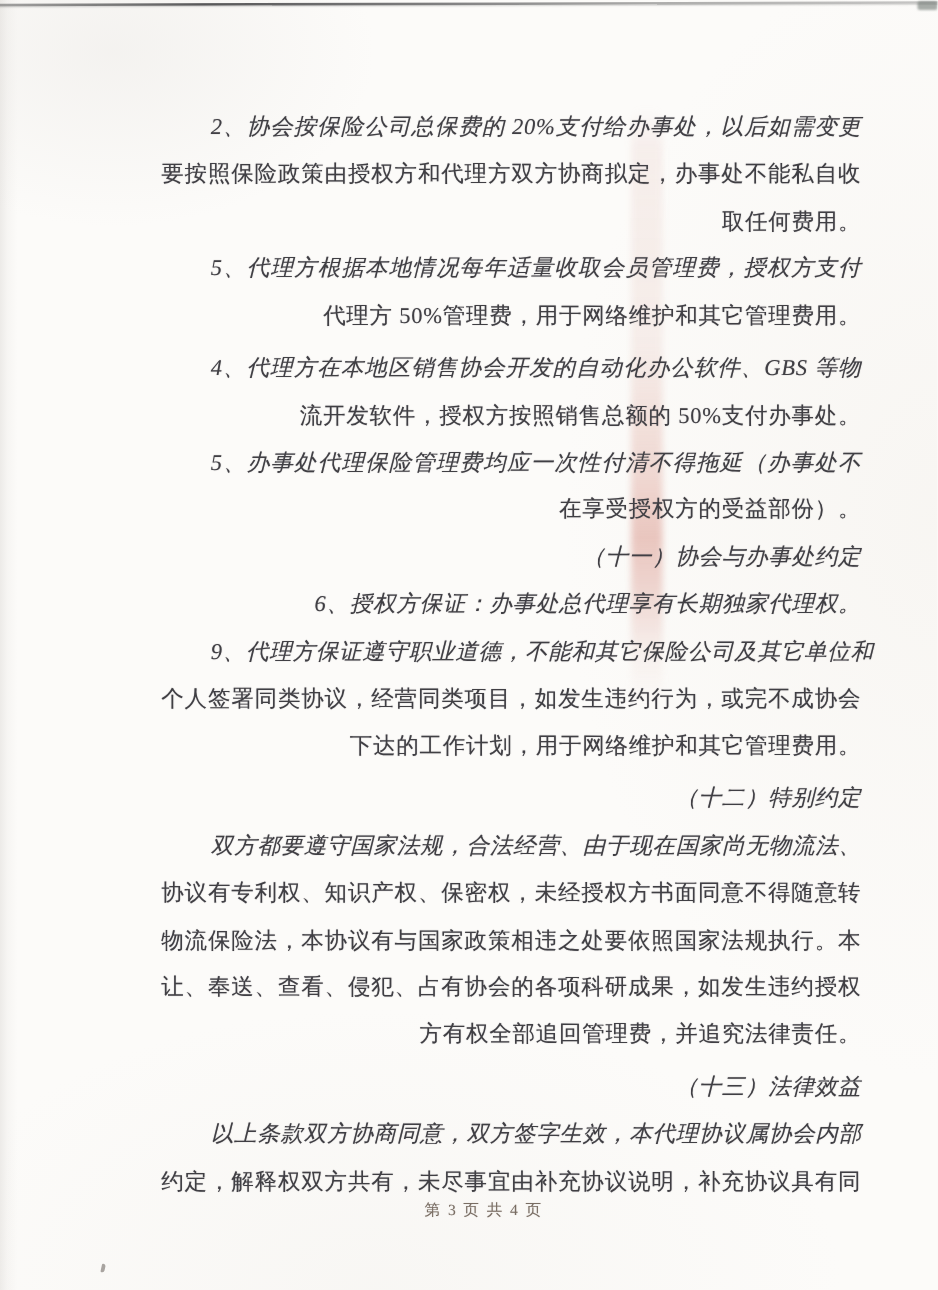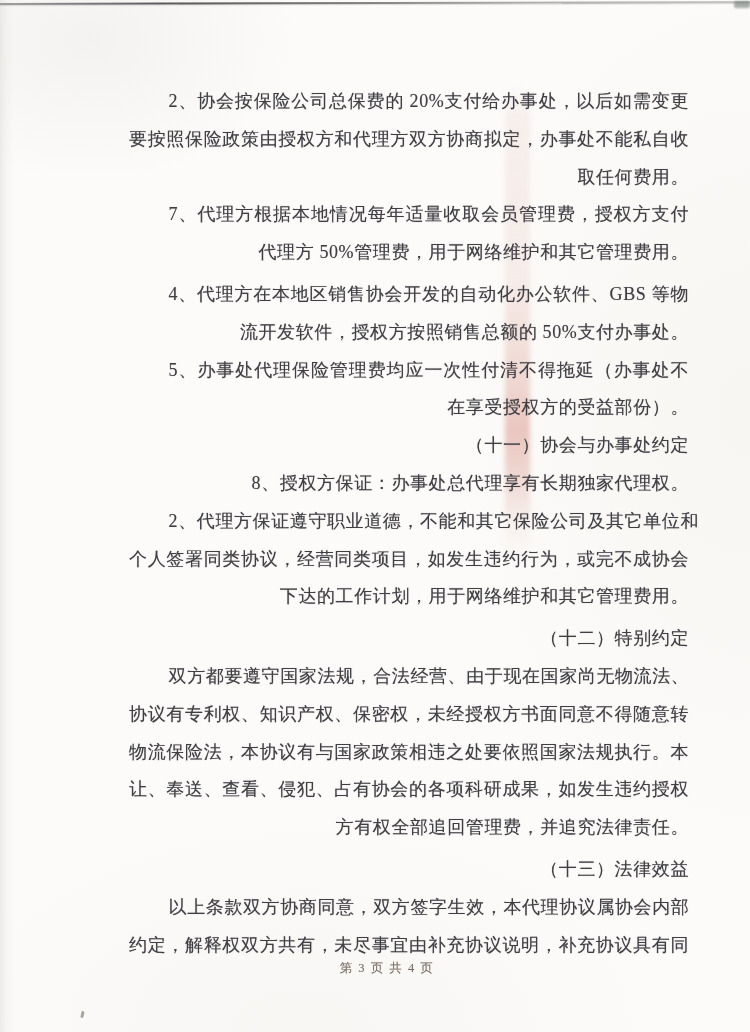--- a/index.html
+++ b/index.html
@@ -53,21 +53,21 @@
     color: #403f44;
   }
   .ln {
     font-size: 18px;
     height: 37.8px; line-height: 37.8px;
     letter-spacing: 0.6px;
     white-space: nowrap;
     text-shadow: 0 0 0.9px rgba(64,63,68,0.45);
     text-align: right;
   }
-  .ln.first { text-indent: 2.2em; }
+  .ln.first { text-indent: 2.2em; font-style: italic; }
   .ln.fill  { text-align: justify; text-align-last: justify; }
   .ln.gap   { margin-top: 4px; }
   .footer {
     position: absolute; top: 957px; left: 0; width: 750px; height: 22px;
     text-align: center;
     font-size: 12.5px; line-height: 22px; letter-spacing: 1.5px;
     color: #796d63;
     text-shadow: 0 0 0.8px rgba(121,109,99,0.4);
     padding-left: 24px;
   }
@@ -78,29 +78,29 @@
 <div class="page">
   <div class="top-line"></div>
   <div class="corner-smudge"></div>
   <div class="pink-streak"></div>
   <div class="stray-mark"></div>
 
   <div class="textblock">
     <div class="ln first fill">2、协会按保险公司总保费的 20%支付给办事处，以后如需变更</div>
     <div class="ln fill">要按照保险政策由授权方和代理方双方协商拟定，办事处不能私自收</div>
     <div class="ln">取任何费用。</div>
-    <div class="ln first fill">7、代理方根据本地情况每年适量收取会员管理费，授权方支付</div>
+    <div class="ln first fill">5、代理方根据本地情况每年适量收取会员管理费，授权方支付</div>
     <div class="ln">代理方 50%管理费，用于网络维护和其它管理费用。</div>
     <div class="ln first fill gap">4、代理方在本地区销售协会开发的自动化办公软件、GBS 等物</div>
     <div class="ln">流开发软件，授权方按照销售总额的 50%支付办事处。</div>
     <div class="ln first fill">5、办事处代理保险管理费均应一次性付清不得拖延（办事处不</div>
     <div class="ln">在享受授权方的受益部份）。</div>
     <div class="ln first">（十一）协会与办事处约定</div>
-    <div class="ln first">8、授权方保证：办事处总代理享有长期独家代理权。</div>
-    <div class="ln first fill">2、代理方保证遵守职业道德，不能和其它保险公司及其它单位和</div>
+    <div class="ln first">6、授权方保证：办事处总代理享有长期独家代理权。</div>
+    <div class="ln first fill">9、代理方保证遵守职业道德，不能和其它保险公司及其它单位和</div>
     <div class="ln fill">个人签署同类协议，经营同类项目，如发生违约行为，或完不成协会</div>
     <div class="ln">下达的工作计划，用于网络维护和其它管理费用。</div>
     <div class="ln first gap">（十二）特别约定</div>
     <div class="ln first fill">双方都要遵守国家法规，合法经营、由于现在国家尚无物流法、</div>
     <div class="ln fill">协议有专利权、知识产权、保密权，未经授权方书面同意不得随意转</div>
     <div class="ln fill">物流保险法，本协议有与国家政策相违之处要依照国家法规执行。本</div>
     <div class="ln fill">让、奉送、查看、侵犯、占有协会的各项科研成果，如发生违约授权</div>
     <div class="ln">方有权全部追回管理费，并追究法律责任。</div>
     <div class="ln first gap">（十三）法律效益</div>
     <div class="ln first fill">以上条款双方协商同意，双方签字生效，本代理协议属协会内部</div>

